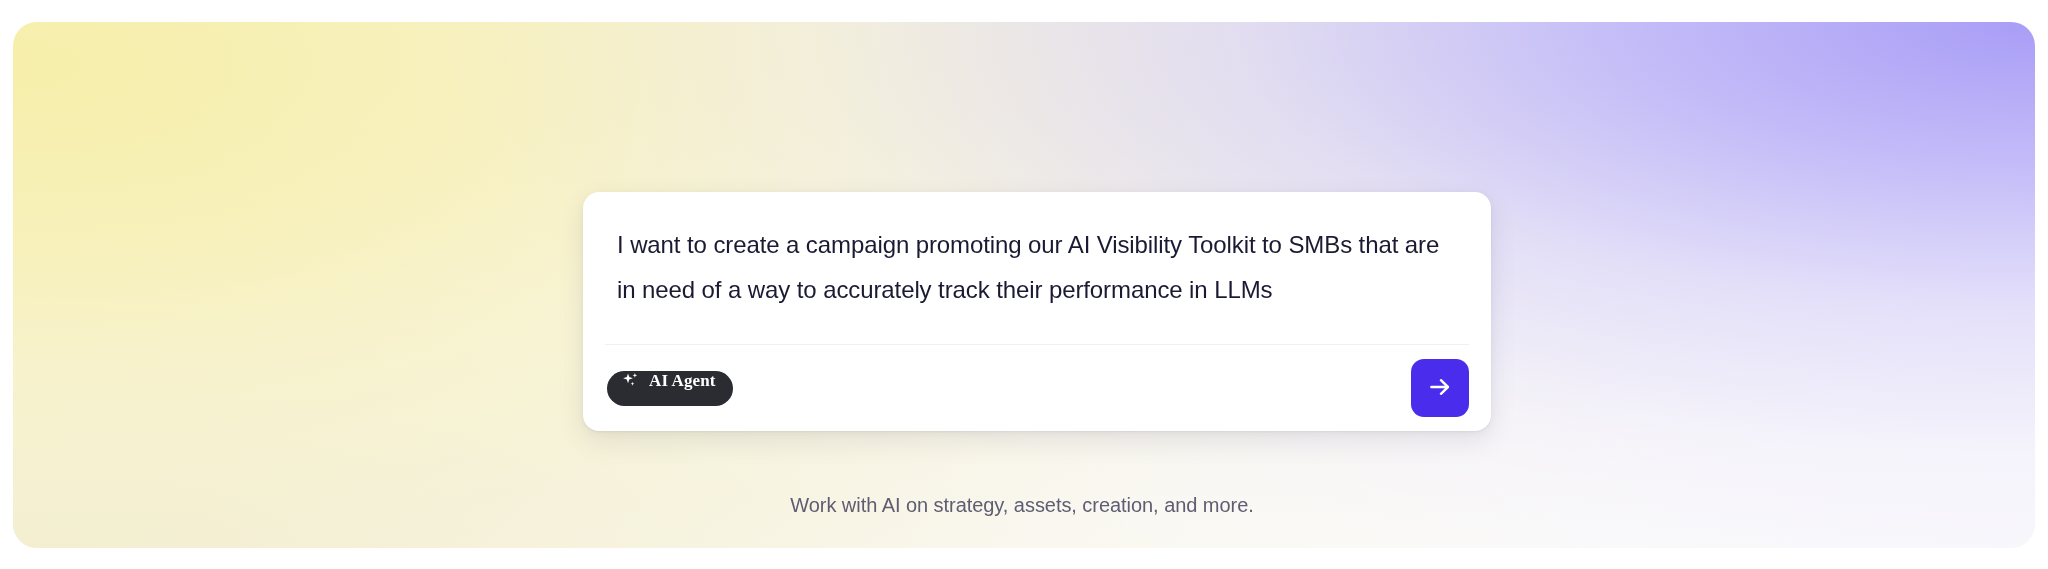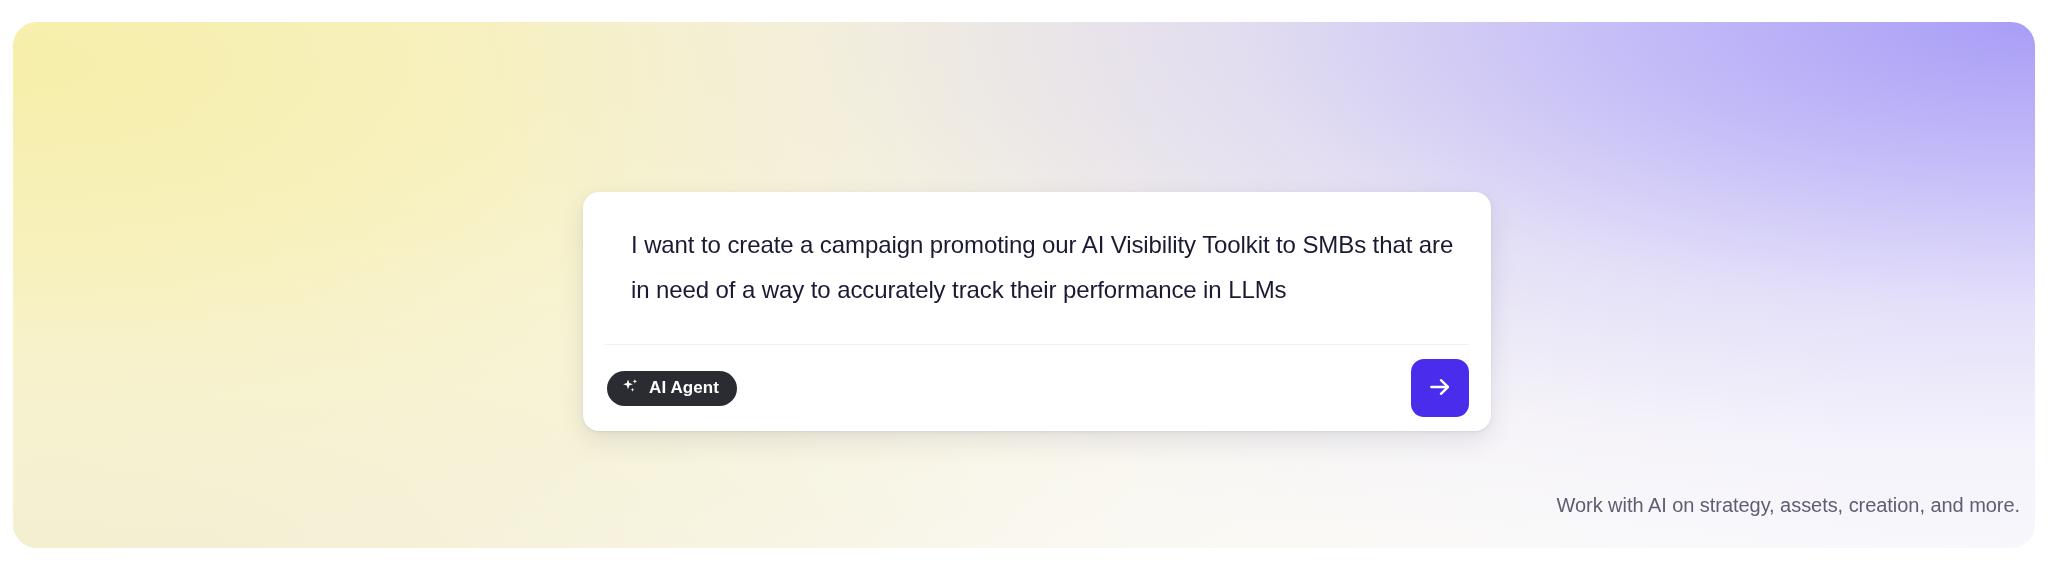--- a/index.html
+++ b/index.html
@@ -83,21 +83,21 @@
     border-radius: 16px;
     box-shadow:
       0 1px 2px rgba(24,22,60,0.05),
       0 10px 28px rgba(24,22,60,0.09),
       0 2px 8px rgba(24,22,60,0.04);
     display: flex;
     flex-direction: column;
   }
 
   .card-text {
-    padding: 30px 34px 0 48px;
+    padding: 30px 34px 0 34px;
     font-size: 24px;
     line-height: 45px;
     color: #1b1a33;
     letter-spacing: -0.1px;
     flex: 1;
     white-space: pre-wrap;
     overflow: hidden;
     outline: none;
   }
 
@@ -111,29 +111,29 @@
     height: 86px;
     display: flex;
     align-items: center;
     justify-content: space-between;
     padding: 0 22px 0 24px;
   }
 
   
   .agent-pill {
     display: inline-flex;
-    align-items: center;
+    align-items: flex-start;
     gap: 9px;
     height: 35px;
     padding: 0 18px 0 14px;
     border-radius: 999px;
     background: #2b2b32;
     border: none;
     cursor: pointer;
-    font-family: Liberation Sans, sans-serif;
+    font-family: Liberation Serif, serif;
   }
   .agent-pill .label {
     font-size: 17px;
     font-weight: 600;
     color: #ffffff;
     letter-spacing: 0.1px;
     white-space: nowrap;
   }
   .sparkle-icon { display: block; }
 
@@ -148,23 +148,23 @@
     align-items: center;
     justify-content: center;
     cursor: pointer;
     padding: 0;
   }
 
   
   .caption {
     position: absolute;
     left: 0;
-    right: 15px;
+    right: 4px;
     top: 472px;
-    text-align: right;
+    text-align: center;
     font-size: 20px;
     color: #5f5d72;
     letter-spacing: -0.05px;
   }
 </style>
 </head>
 <body>
 
 <div class="hero">
   <div class="hero-wash"></div>

